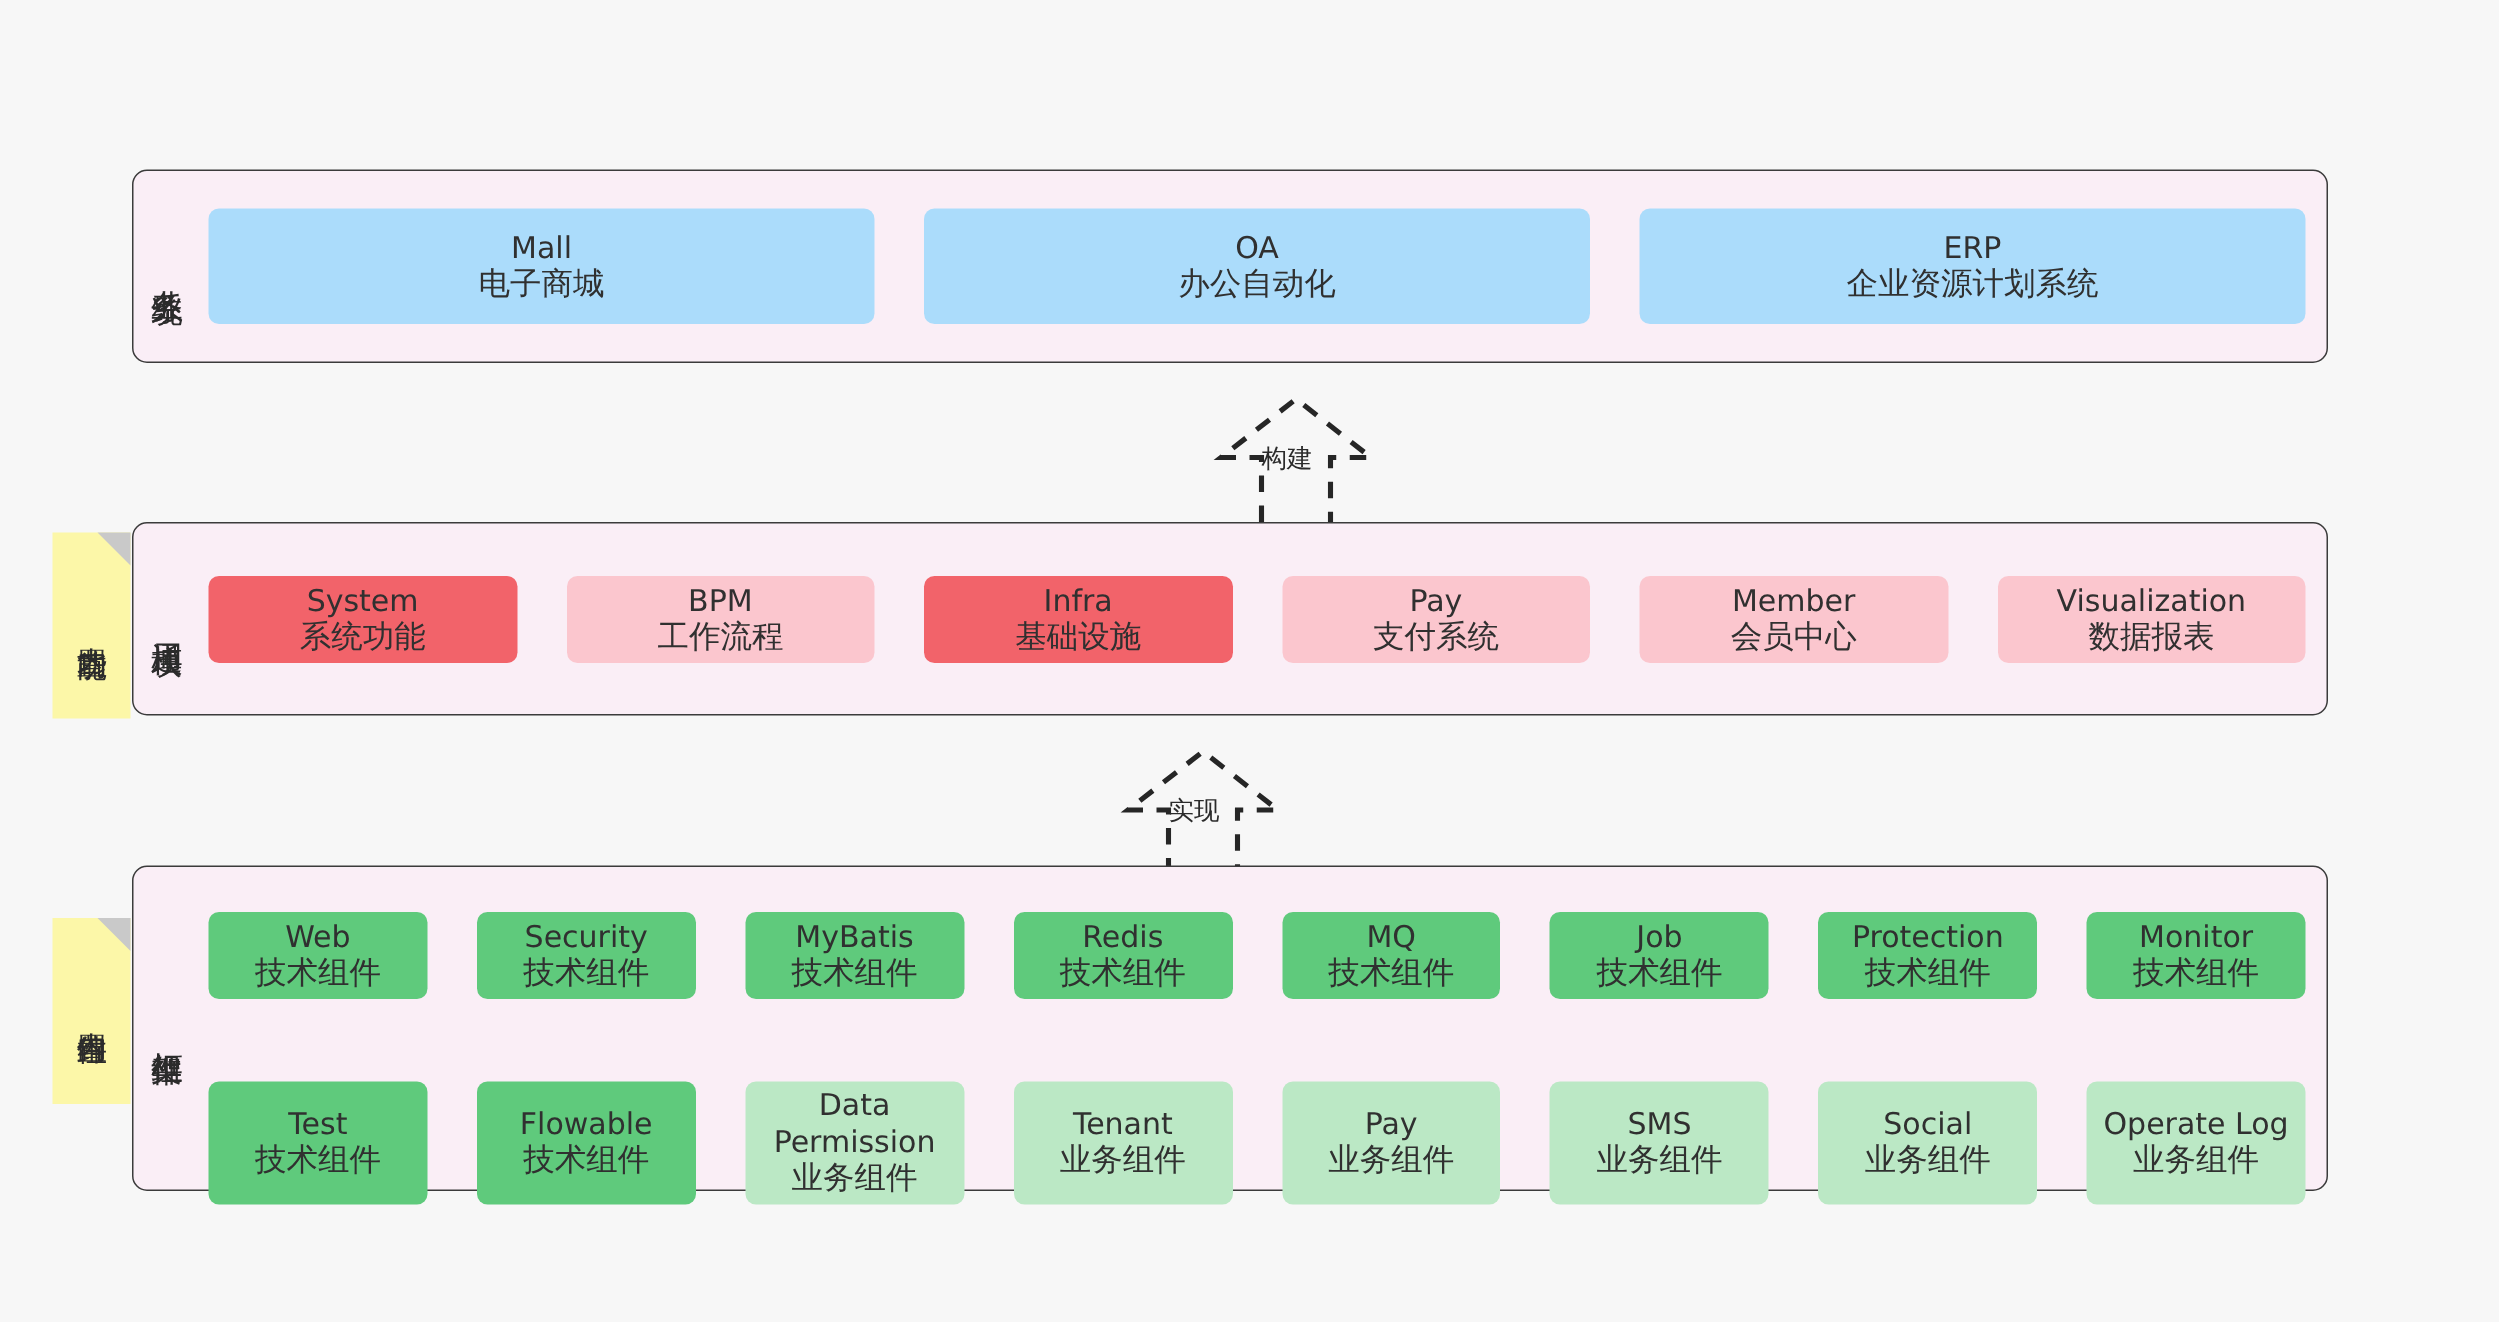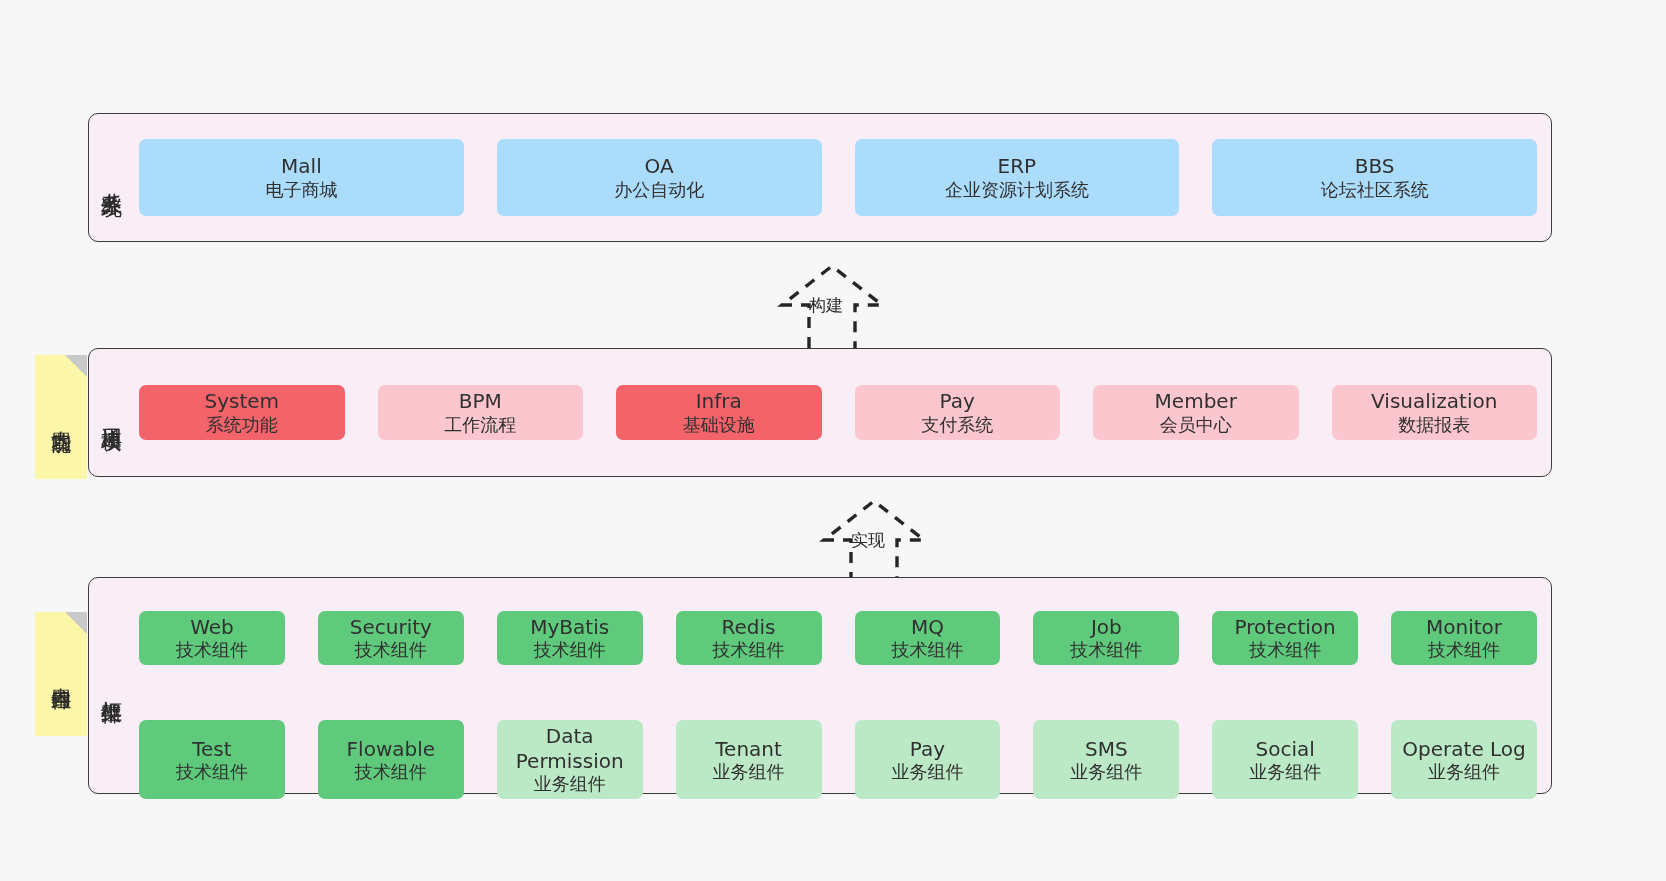--- a/index.html
+++ b/index.html
@@ -59,21 +59,21 @@
     align-items:center;
     justify-content:center;
     text-align:center;
     color:#303030;
     box-sizing:border-box;
     line-height:1.22;
     padding:4px 6px;
     user-select:none;
   }
   .card .t1{font-size:20px;}
-  .card .t2{font-size:18px;}
+  .card .t2{font-size:21px;}
 
   
   .layer1 .row{height:77px;}
   .layer2 .row{height:83px;align-items:center;}
   .layer3 .row{height:82px;margin-top:39px;}
 
   
   .c-blue{background:#abdcfb;}
   .c-red{background:#f2636a;}
   .c-pink{background:#fbc6ce;}
@@ -129,29 +129,25 @@
           <span class="t2">电子商城</span>
         </div>
         <div class="card c-blue">
           <span class="t1">OA</span>
           <span class="t2">办公自动化</span>
         </div>
         <div class="card c-blue">
           <span class="t1">ERP</span>
           <span class="t2">企业资源计划系统</span>
         </div>
-        <div class="card c-blue">
-          <span class="t1">BBS</span>
-          <span class="t2">论坛社区系统</span>
-        </div>
       </div>
     </div>
   </div>
 
-  <div class="arrow-wrap" style="left:752px; top:258px; width:160px; height:96px;">
+  <div class="arrow-wrap" style="left:784px; top:258px; width:160px; height:96px;">
     <svg width="160" height="96" viewBox="0 0 160 96">
       <path d="M 57 90 L 57 47 L 30 47 L 80 8 L 130 47 L 103 47 L 103 90" fill="none" stroke="#262626" stroke-width="3.4" stroke-dasharray="11 9" stroke-linecap="butt" stroke-linejoin="miter"></path>
     </svg>
     <span class="arrow-label" style="left:57px; top:36px;">构建</span>
   </div>
 
   <div class="note" style="left:35px; top:355px; width:52px; height:124px;">
     <span class="fold"></span>
     <span>内置功能</span>
   </div>
@@ -181,21 +177,21 @@
           <span class="t2">会员中心</span>
         </div>
         <div class="card c-pink">
           <span class="t1">Visualization</span>
           <span class="t2">数据报表</span>
         </div>
       </div>
     </div>
   </div>
 
-  <div class="arrow-wrap" style="left:794px; top:493px; width:160px; height:96px;text-decoration:underline;">
+  <div class="arrow-wrap" style="left:722px; top:493px; width:160px; height:96px;text-decoration:underline;">
     <svg width="160" height="96" viewBox="0 0 160 96">
       <path d="M 57 90 L 57 47 L 30 47 L 80 8 L 130 47 L 103 47 L 103 90" fill="none" stroke="#262626" stroke-width="3.4" stroke-dasharray="11 9" stroke-linecap="butt" stroke-linejoin="miter"></path>
     </svg>
     <span class="arrow-label" style="left:57px; top:36px;">实现</span>
   </div>
 
   <div class="note" style="left:35px; top:612px; width:52px; height:124px;">
     <span class="fold"></span>
     <span>内置组件</span>
   </div>

